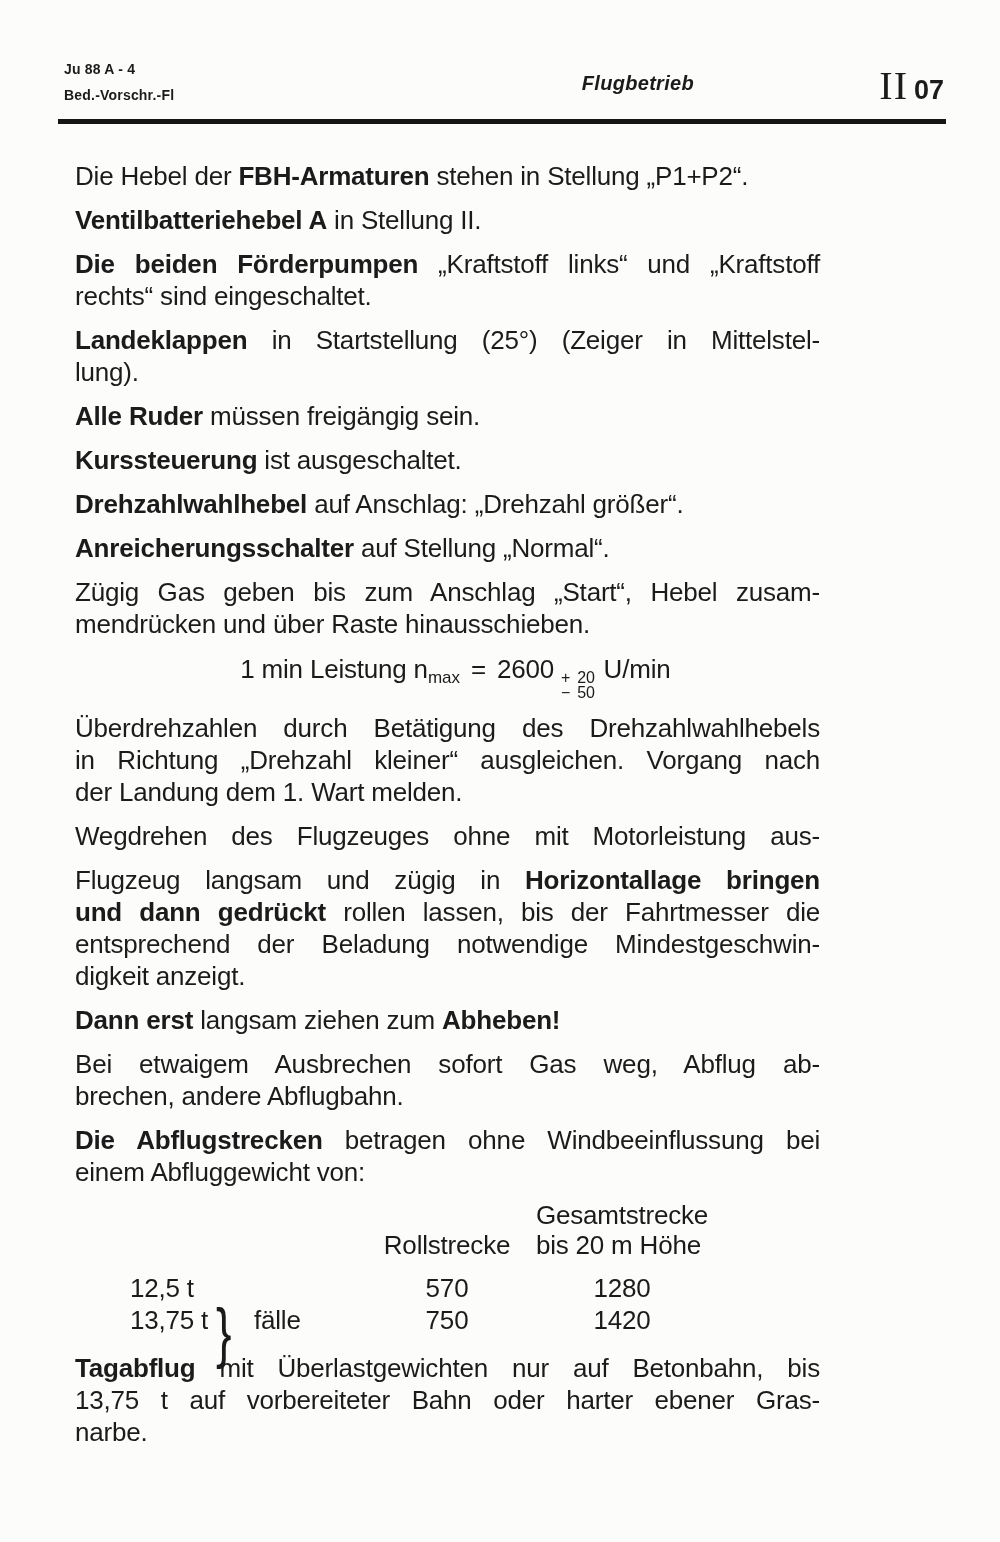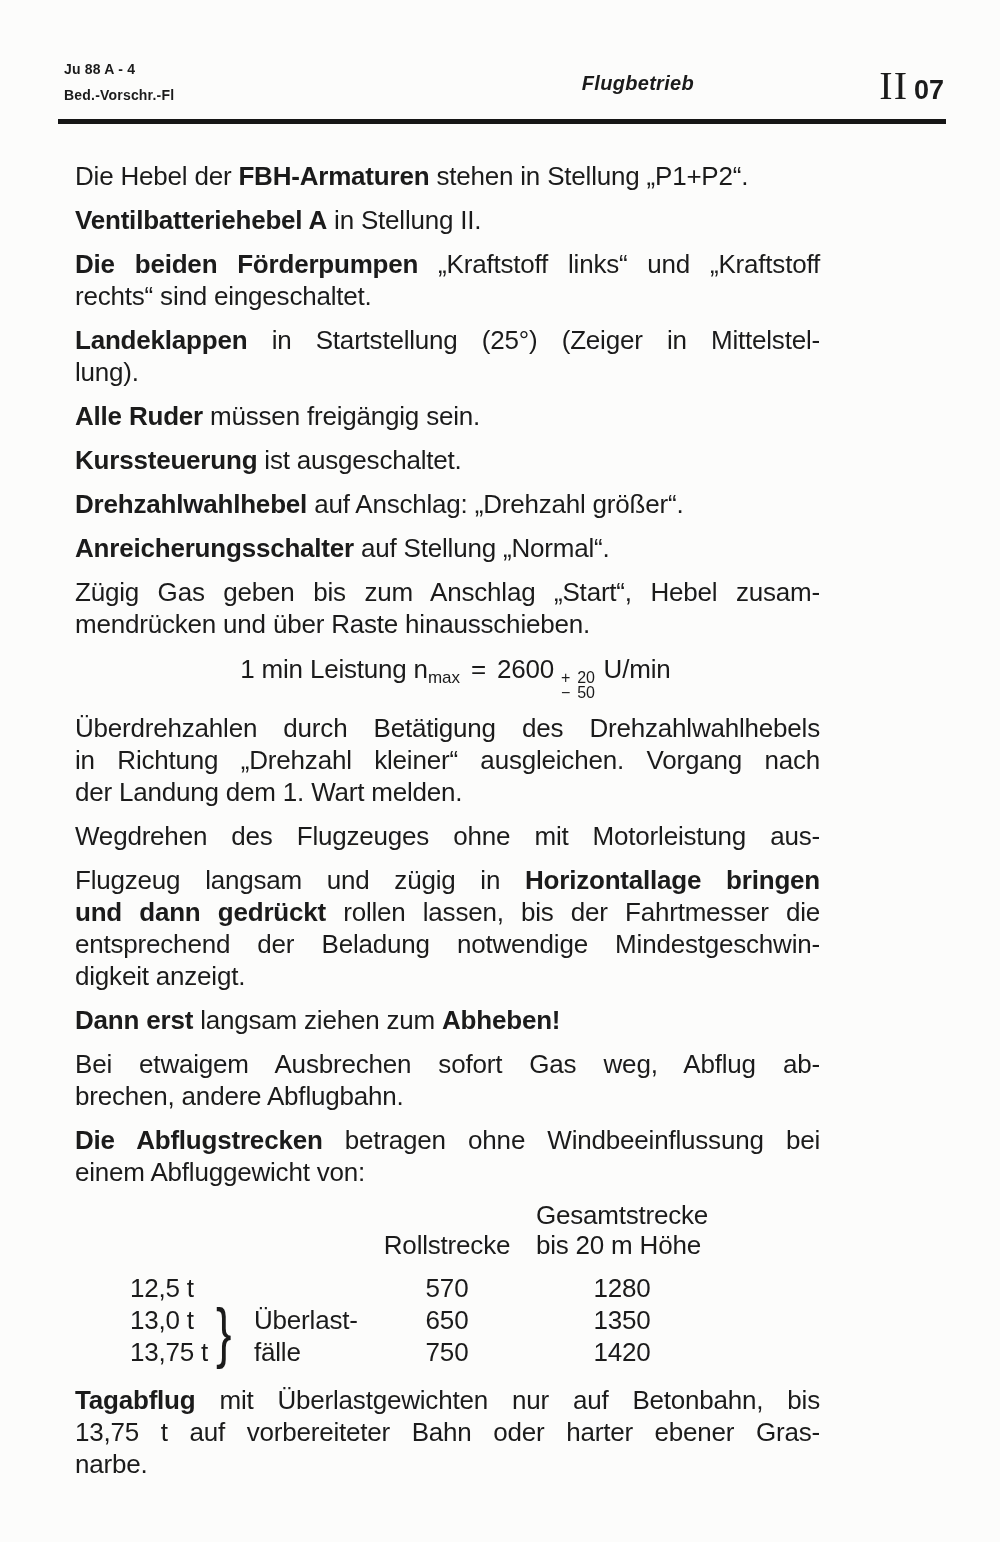--- a/index.html
+++ b/index.html
@@ -159,26 +159,20 @@
       </div>
       <div class="t-body">
         <span class="brace">}</span>
         <div class="trow">
           <div class="c-weight">12,5 t</div>
           <div class="c-label"></div>
           <div class="c-roll">570</div>
           <div class="c-gesamt">1280</div>
         </div>
         <div class="trow">
-          <div class="c-weight">13,0 t</div>
-          <div class="c-label">Überlast-</div>
-          <div class="c-roll">650</div>
-          <div class="c-gesamt">1350</div>
-        </div>
-        <div class="trow">
           <div class="c-weight">13,75 t</div>
           <div class="c-label">fälle</div>
           <div class="c-roll">750</div>
           <div class="c-gesamt">1420</div>
         </div>
       </div>
     </div>
 
     <div id="paras-after">
         <div class="para">

